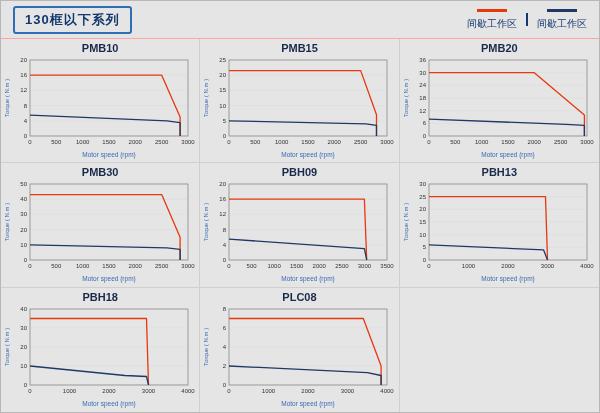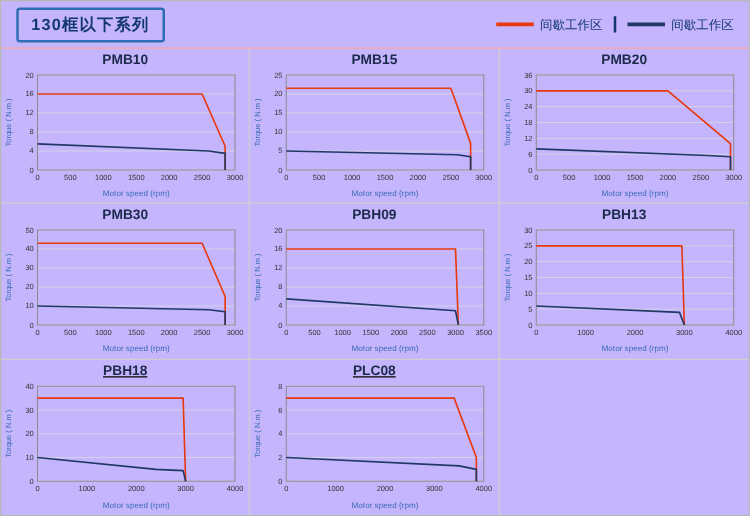--- a/index.html
+++ b/index.html
@@ -1,26 +1,26 @@
 <!DOCTYPE html>
 <html><head>
 <meta charset="utf-8">
 <style>
   html,body{margin:0;padding:0;background:#fff;font-family:"Liberation Sans",sans-serif;}
-  .page{width:600px;height:413px;border:1px solid #b8b8b8;box-sizing:border-box;display:flex;flex-direction:column;background:#c4b5fd;}
+  .page{width:600px;height:413px;border:1px solid #b8b8b8;box-sizing:border-box;display:flex;flex-direction:column;background:#e5e5e5;}
   .header{flex:0 0 37px;display:flex;align-items:center;justify-content:space-between;padding:0 12px;box-sizing:border-box;}
   .title-box{border:2px solid #2f6db5;border-radius:3px;padding:3px 10px;font-weight:bold;font-size:13px;color:#13386d;letter-spacing:1px;}
   .legend{display:flex;align-items:center;gap:9px;font-size:10px;color:#13386d;}
-  .legend-item{display:flex;align-items:center;gap:5px;}
+  .legend-item{display:flex;align-items:center;gap:5px;flex-direction:column;}
   .legend-swatch{display:inline-block;width:30px;height:3px;}
   .legend-divider{width:2px;height:13px;background:#13386d;}
   .grid{flex:1;display:grid;grid-template-columns:repeat(3,1fr);grid-template-rows:repeat(3,1fr);border-top:1px solid #fca5a5;}
   .cell{border-right:1px solid #cfcfcf;border-bottom:1px solid #cfcfcf;box-sizing:border-box;display:flex;flex-direction:column;align-items:center;padding-top:2px;overflow:hidden;}
   .cell:nth-child(3n){border-right:none;align-items:center;}
-  .cell:nth-child(n+7){border-bottom:none;text-decoration:underline;}
+  .cell:nth-child(n+7){border-bottom:none;}
   .chart-title{font-size:11px;font-weight:bold;color:#1b2a4a;height:14px;line-height:14px;}
   svg text{font-family:"Liberation Sans",sans-serif;}
 </style>
 </head>
 <body>
 
 <div class="page">
   <div class="header">
     <div class="title-box">130框以下系列</div>
     <div class="legend">

